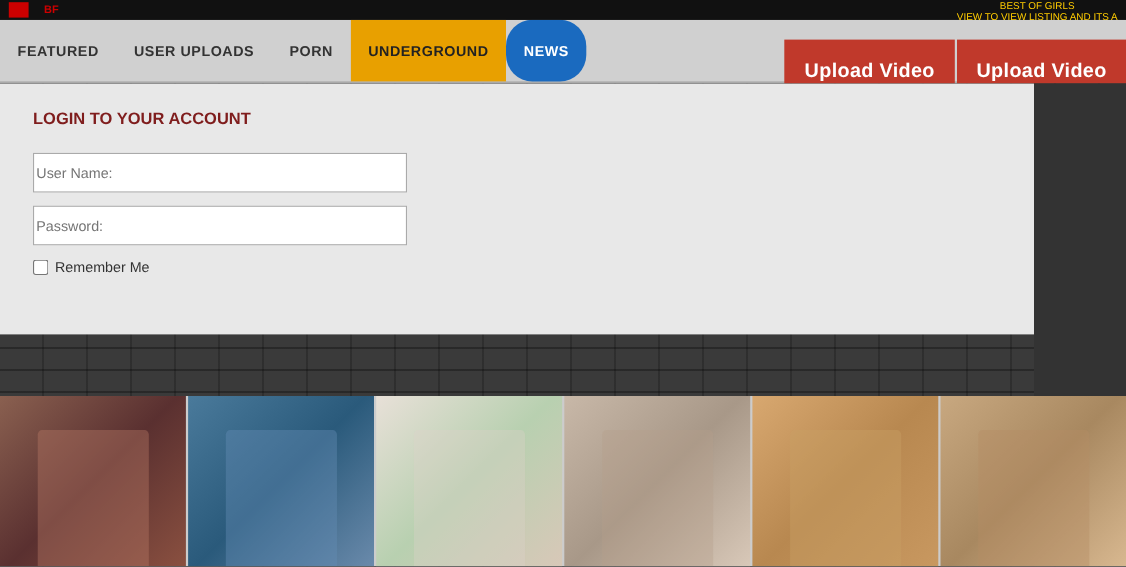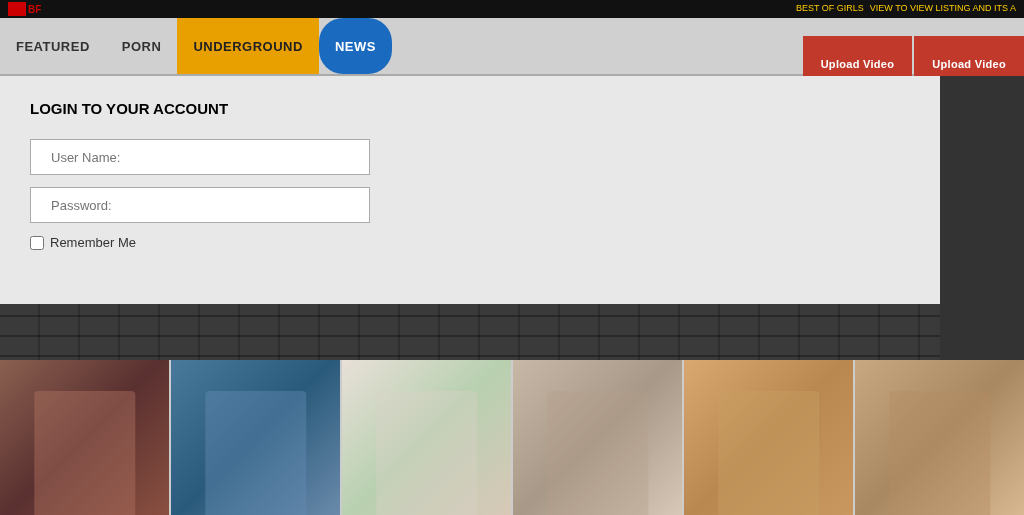--- a/index.html
+++ b/index.html
@@ -10,40 +10,41 @@
       background: #111;
       height: 18px;
       display: flex;
       align-items: center;
       padding: 0 8px;
       position: relative;
     }
     .top-bar-logo {
       display: flex;
       align-items: center;
-      gap: 2px;
+      gap: 14px;
     }
     .logo-red {
       background: #c00;
       width: 18px;
       height: 14px;
       display: inline-block;
     }
     .logo-text {
       color: #c00;
       font-size: 10px;
       font-weight: bold;
     }
     .top-bar-links {
       position: absolute;
       right: 8px;
       top: 0;
       height: 16px;
       display: flex;
       align-items: center;
+      flex-direction: column;
     }
     .top-bar-link {
       color: #ffcc00;
       font-size: 9px;
       text-decoration: none;
       margin-left: 6px;
     }
 
     
     .nav-bar {
@@ -82,21 +83,21 @@
     }
     .nav-right {
       display: flex;
       align-items: center;
       height: 100%;
       padding-right: 0;
     }
     .upload-btn {
       height: 100%;
       padding: 0 18px;
-      font-size: 11px;
+      font-size: 18px;
       font-weight: bold;
       color: #fff;
       border: none;
       cursor: pointer;
       text-transform: none;
       letter-spacing: 0.3px;
       margin-top: 36px;
     }
     .upload-btn.video { background: #c0392b; }
     .upload-btn.photos { background: #c0392b; margin-left: 2px; }
@@ -136,35 +137,35 @@
       left: 0;
       width: 940px;
       background: #e8e8e8;
       padding: 24px 30px 30px 30px;
       z-index: 10;
     }
 
     .login-title {
       font-size: 15px;
       font-weight: bold;
-      color: #000000;
+      color: #7f1d1d;
       margin-bottom: 22px;
       text-transform: uppercase;
     }
 
     .form-group {
       margin-bottom: 12px;
     }
 
     .form-input {
       width: 340px;
       height: 36px;
       border: 1px solid #aaa;
       background: #fff;
-      padding: 0 20px;
+      padding: 0 2px;
       font-size: 13px;
       color: #555;
       outline: none;
     }
 
     .remember-me {
       display: flex;
       align-items: center;
       gap: 6px;
       margin-bottom: 24px;
@@ -266,20 +267,21 @@
   </div>
   <div class="top-bar-links">
     <a class="top-bar-link">BEST OF GIRLS</a>
     <a class="top-bar-link">VIEW TO VIEW LISTING AND ITS A</a>
   </div>
 </div>
 
 <div class="nav-bar">
   <div class="nav-links">
     <div class="nav-item">FEATURED</div>
+    <div class="nav-item">USER UPLOADS</div>
     <div class="nav-item">PORN</div>
     <div class="nav-item underground">UNDERGROUND</div>
     <div class="nav-item news">NEWS</div>
   </div>
   <div class="nav-right">
     <button class="upload-btn video">Upload Video</button>
     <button class="upload-btn photos">Upload Video</button>
   </div>
 </div>
 

